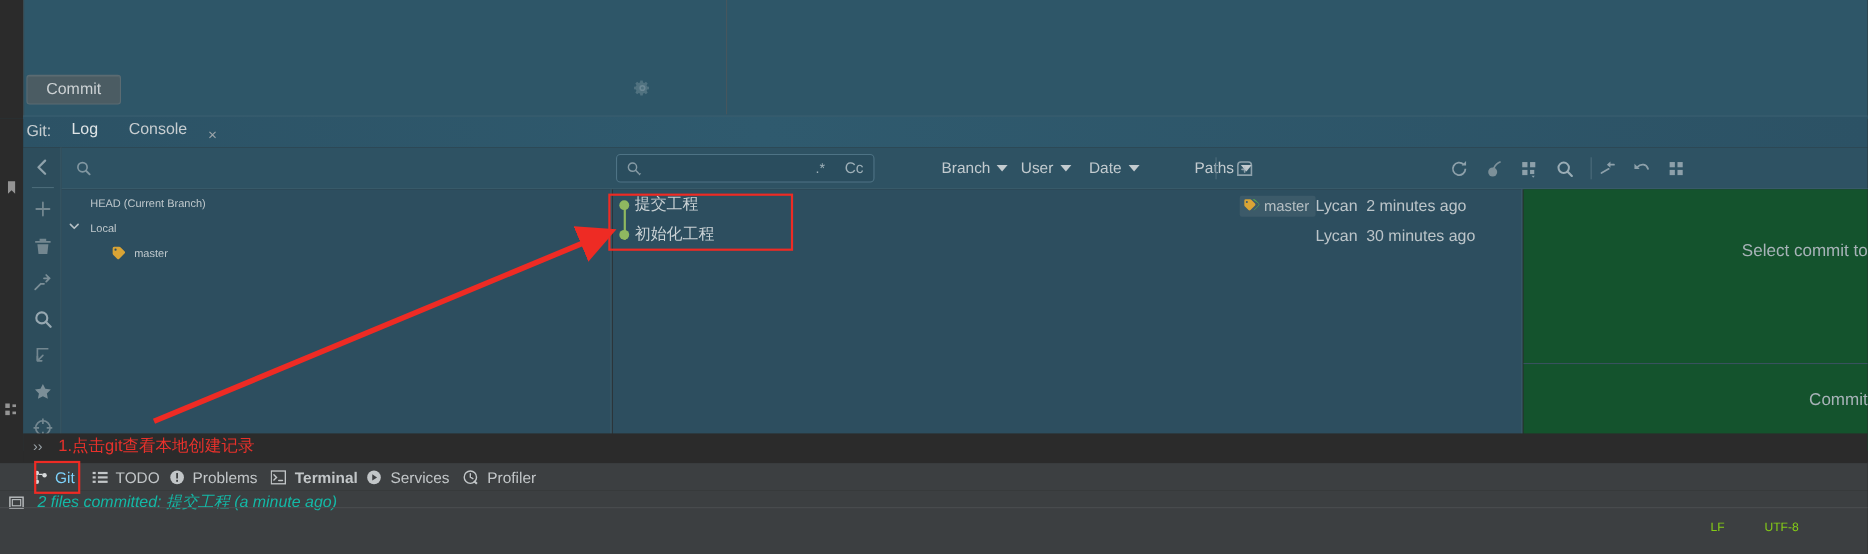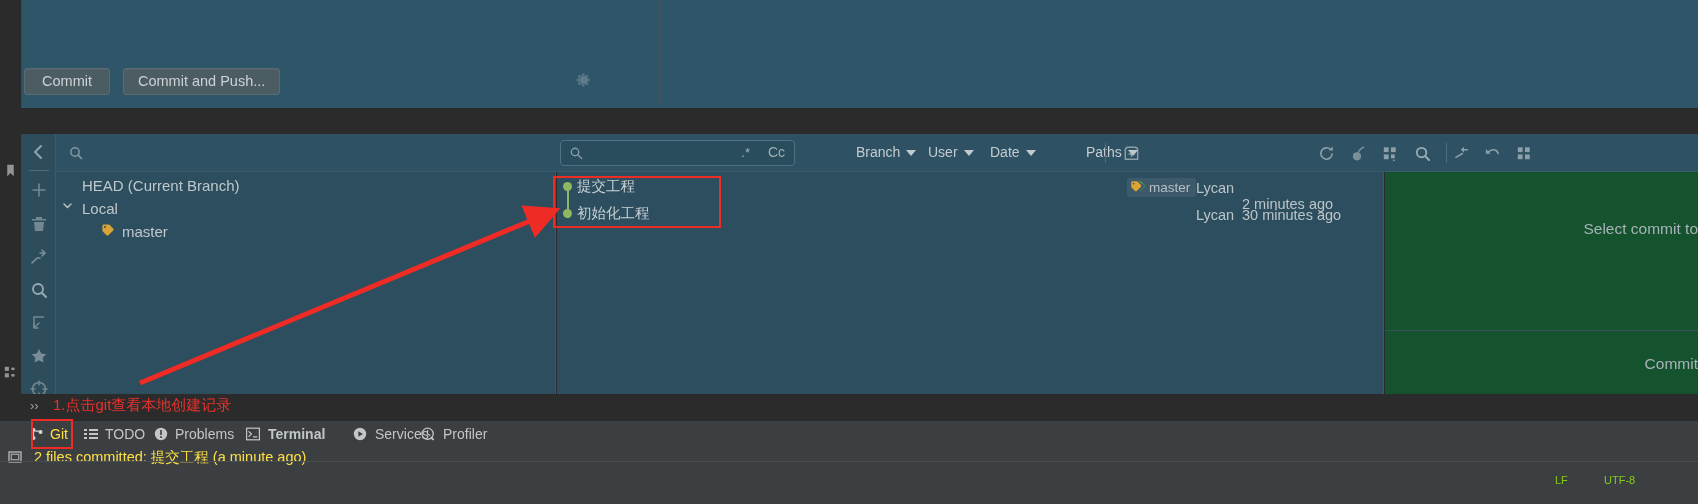--- a/index.html
+++ b/index.html
@@ -134,21 +134,21 @@
   }
   .tb-icon { position: absolute; top: 10px; width: 19px; height: 19px; opacity: .72; }
 
   
   .branch-tree {
     position: absolute; left: 56px; top: 172px; width: 500px; height: 238px;
     background: #2d4e5f;
     border-right: 1px solid #3a5b6a;
   }
   .tree-row {
-    position: absolute; left: 0; height: 23px; color: #bfc8cc; font-size: 15px;
+    position: absolute; left: 0; height: 23px; color: #bfc8cc; font-size: 10px;
     line-height: 23px; white-space: nowrap; cursor: default;
   }
   .chev {
     position: absolute; width: 11px; height: 11px;
   }
   .tag-icon { position: absolute; width: 14px; height: 14px; }
 
   
   .commit-list {
     position: absolute; left: 557px; top: 172px; width: 827px; height: 238px;
@@ -214,35 +214,35 @@
   
   .bottom-bar {
     position: absolute; left: 0; top: 420px; width: 1698px; height: 26px;
     background: #3c3f41;
     border-top: 1px solid #2b2b2b;
   }
   .btab {
     position: absolute; top: 0; height: 26px; line-height: 26px;
     color: #c2c6c8; font-size: 14px; white-space: nowrap; cursor: default;
   }
-  .btab.sel { color: #fde047; }
+  .btab.sel { color: #7dd3fc; }
   .btab-ico { position: absolute; top: 6px; width: 14px; height: 14px; }
 
   
   .status-bar {
     position: absolute; left: 0; top: 446px; width: 1698px; height: 58px;
     background: #3c3f41;
   }
   .status-sep {
     position: absolute; left: 0; top: 15px; width: 1698px; height: 1px;
     background: #4a4d4f;
   }
   .status-text {
-    position: absolute; left: 34px; top: 0px; color: #fde047; font-size: 14.5px;
-    white-space: nowrap; line-height: 22px;
+    position: absolute; left: 34px; top: 0px; color: #14b8a6; font-size: 14.5px;
+    white-space: nowrap; line-height: 22px; font-style: italic;
   }
   .status-ico { position: absolute; left: 8px; top: 4px; width: 15px; height: 15px; }
   .enc-text {
     position: absolute; color: #84cc16; font-size: 11px; white-space: nowrap;
   }
   .watermark {
     position: absolute; right: 18px; top: 18px;
     color: #d9dde0; font-size: 17px; opacity: .92; white-space: nowrap;
   }
 
@@ -256,32 +256,42 @@
 <body>
 
 <div id="root">
 
   <div class="top-area">
     <div class="top-left-strip"></div>
     <div class="top-gutter-line"></div>
 
     <div class="commit-btns">
       <div class="btn">Commit</div>
-      <div class="btn">Commit and Push...</div>
     </div>
 
     <svg class="gear-icon" viewBox="0 0 16 16">
       <path fill="#9fb2ba" d="M8 5.2a2.8 2.8 0 1 0 0 5.6 2.8 2.8 0 0 0 0-5.6zm0 4.2a1.4 1.4 0 1 1 0-2.8 1.4 1.4 0 0 1 0 2.8z"></path>
       <path fill="#9fb2ba" d="M14 9.1V6.9l-1.7-.3a4.6 4.6 0 0 0-.5-1.2l1-1.4-1.6-1.6-1.4 1a4.6 4.6 0 0 0-1.2-.5L8.3 1.2H6.1l-.3 1.7c-.4.1-.8.3-1.2.5l-1.4-1L1.6 4l1 1.4c-.2.4-.4.8-.5 1.2l-1.7.3v2.2l1.7.3c.1.4.3.8.5 1.2l-1 1.4 1.6 1.6 1.4-1c.4.2.8.4 1.2.5l.3 1.7h2.2l.3-1.7c.4-.1.8-.3 1.2-.5l1.4 1 1.6-1.6-1-1.4c.2-.4.4-.8.5-1.2l1.7-.3z" opacity=".55"></path>
     </svg>
 
     <div class="editor-split"></div>
 
   </div>
 
+  <div class="git-header">
+    <div class="git-label">Git:</div>
+    <div class="tab active" style="left:44px;">
+      <span>Log</span>
+      <span class="underline"></span>
+    </div>
+    <div class="tab" style="left:96px;">
+      <span>Console</span>
+    </div>
+    <div class="tab-close" style="left:168px;">×</div>
+  </div>
 
   <div class="activity-bar">
     <svg class="vicon" style="top:56px;" viewBox="0 0 16 16">
       <path fill="#b8b8b8" d="M4 1h8v14l-4-4-4 4z"></path>
     </svg>
     <div class="vlabel" style="top:72px;">Bookmarks</div>
     <div class="vlabel" style="top:178px;">Structure</div>
     <svg class="vicon" style="top:258px;" viewBox="0 0 16 16">
       <rect fill="#b8b8b8" x="1" y="1" width="5" height="5"></rect>
       <rect fill="#b8b8b8" x="9" y="2" width="4" height="3"></rect>
@@ -434,21 +444,21 @@
   <div class="branch-chip" style="left:1127px; top:178px;">
     <svg class="tagico" viewBox="0 0 16 15">
       <path fill="#d9a435" d="M6.6 1.2H2.5A1.3 1.3 0 0 0 1.2 2.5v4.1c0 .35.14.68.38.93l3.4 3.4c.5.5 1.33.5 1.84 0l4.1-4.1c.5-.5.5-1.33 0-1.84l-3.4-3.4a1.3 1.3 0 0 0-.92-.39z"></path>
       <circle cx="3.5" cy="3.6" r=".95" fill="#3c5a69"></circle>
       <path fill="#55a84f" d="M8.6 1.2h1.6c.35 0 .68.14.93.39l3.4 3.4c.5.5.5 1.33 0 1.84l-4.1 4.1c-.26.25-.6.38-.93.38l1.3-1.3 3.2-3.2c.5-.5.5-1.33 0-1.84z"></path>
     </svg>
     <span>master</span>
   </div>
 
   <div class="meta-author" style="left:1196px; top:180px;">Lycan</div>
-  <div class="meta-date" style="left:1242px; top:180px;margin-top:16px;">2 minutes ago</div>
+  <div class="meta-date" style="left:1242px; top:180px;">2 minutes ago</div>
 
   <div class="meta-author" style="left:1196px; top:207px;">Lycan</div>
   <div class="meta-date" style="left:1242px; top:207px;">30 minutes ago</div>
 
   <div class="detail-panel">
     <div class="detail-top"></div>
     <div class="detail-hint">Select commit to</div>
     <div class="detail-bottom-hint">Commit</div>
   </div>
 
@@ -490,21 +500,21 @@
     </div>
 
     <div class="btab" style="left:268px;font-weight:bold;">
       <svg class="btab-ico" style="left:-22px;" viewBox="0 0 14 14">
         <rect x="0.6" y="1.2" width="12.8" height="11.6" fill="none" stroke="#c2c6c8" stroke-width="1.2"></rect>
         <path stroke="#c2c6c8" stroke-width="1.3" fill="none" stroke-linecap="round" d="M3 4.6l2.4 2.4L3 9.4M7.4 9.8h3.4"></path>
       </svg>
       <span>Terminal</span>
     </div>
 
-    <div class="btab" style="left:355px;margin-left:20px;">
+    <div class="btab" style="left:355px;">
       <svg class="btab-ico" style="left:-22px;" viewBox="0 0 14 14">
         <circle cx="7" cy="7" r="6.2" fill="#c2c6c8"></circle>
         <path fill="#3c3f41" d="M5.4 4.2l4.4 2.8-4.4 2.8z"></path>
       </svg>
       <span>Services</span>
     </div>
 
     <div class="btab" style="left:443px;">
       <svg class="btab-ico" style="left:-22px;" viewBox="0 0 14 14">
         <circle cx="6.6" cy="6.8" r="5.6" fill="none" stroke="#c2c6c8" stroke-width="1.3"></circle>

